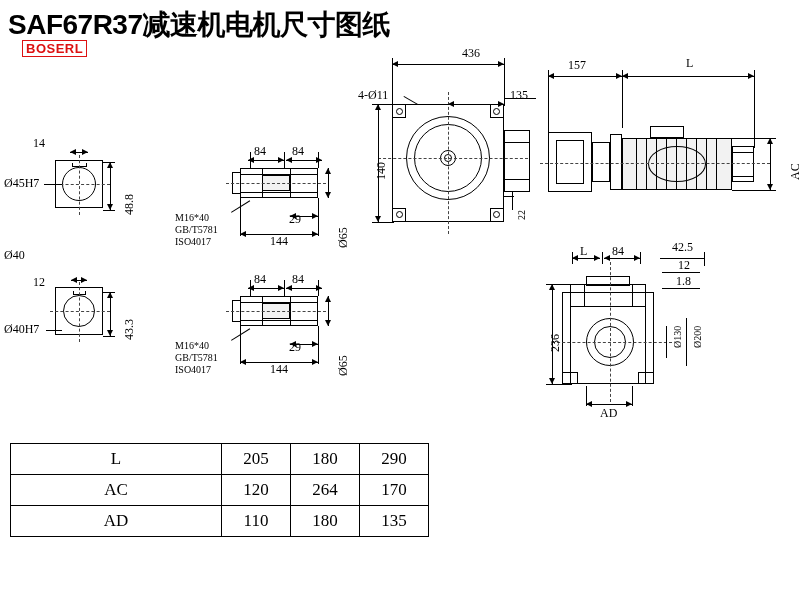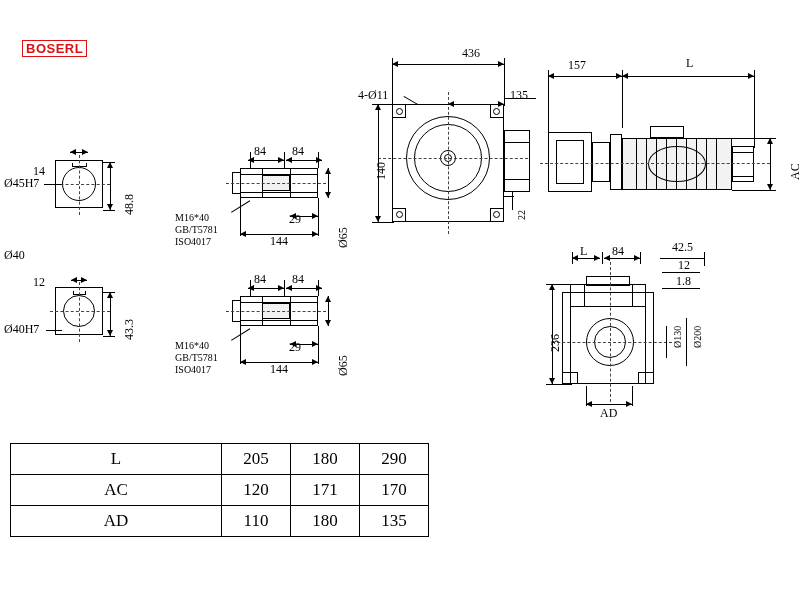--- a/index.html
+++ b/index.html
@@ -79,40 +79,41 @@
   .tbl td.c0{width:210px;}
   .tbl td.cx{width:68px;}
   .tbl .hdr-main{line-height:19px;font-size:17px;}
   .tbl .hdr-sub{font-family:"Liberation Mono", monospace;font-size:15px;letter-spacing:1px;}
 </style>
 </head>
 <body>
 
 <div class="page">
 
+  <div class="title">SAF67R37减速机电机尺寸图纸</div>
 
   <div class="logo">BOSERL</div>
 
   <div>
 
     <div class="box" style="left:55px;top:160px;width:48px;height:48px;"></div>
 
     <div class="circ" style="left:62px;top:167px;width:34px;height:34px;"></div>
 
     <div class="ln h" style="left:72px;top:166px;width:14px;"></div>
     <div class="ln v" style="left:72px;top:163px;height:4px;"></div>
     <div class="ln v" style="left:86px;top:163px;height:4px;"></div>
 
     <div class="cl-h" style="left:50px;top:184px;width:60px;"></div>
     <div class="cl-v" style="left:79px;top:155px;height:60px;"></div>
 
     <div class="ln h" style="left:70px;top:152px;width:18px;"></div>
     <div class="arw arw-l" style="left:70px;top:149px;"></div>
     <div class="arw arw-r" style="left:82px;top:149px;"></div>
-    <div class="lbl" style="left:33px;top:164px;text-align:right;">14</div>
+    <div class="lbl" style="left:33px;top:136px;text-align:right;">14</div>
     <div class="ln h" style="left:46px;top:158px;width:0px;"></div>
 
     <div class="lbl" style="left:4px;top:176px;">Ø45H7</div>
     <div class="ln h" style="left:44px;top:184px;width:18px;"></div>
 
     <div class="ln v" style="left:110px;top:162px;height:48px;"></div>
     <div class="arw arw-u" style="left:107px;top:162px;"></div>
     <div class="arw arw-d" style="left:107px;top:204px;"></div>
     <div class="lbl rot90" style="left:122px;top:215px;">48.8</div>
     <div class="ln h" style="left:103px;top:162px;width:12px;"></div>
@@ -407,21 +408,21 @@
     <tbody>
       <tr>
         <td class="c0">L</td>
         <td class="cx">205</td>
         <td class="cx">180</td>
         <td class="cx">290</td>
       </tr>
       <tr>
         <td class="c0">AC</td>
         <td class="cx">120</td>
-        <td class="cx">171</td>
+        <td class="cx">264</td>
         <td class="cx">170</td>
       </tr>
       <tr>
         <td class="c0">AD</td>
         <td class="cx">110</td>
         <td class="cx">180</td>
         <td class="cx">135</td>
       </tr>
     </tbody>
   </table>

